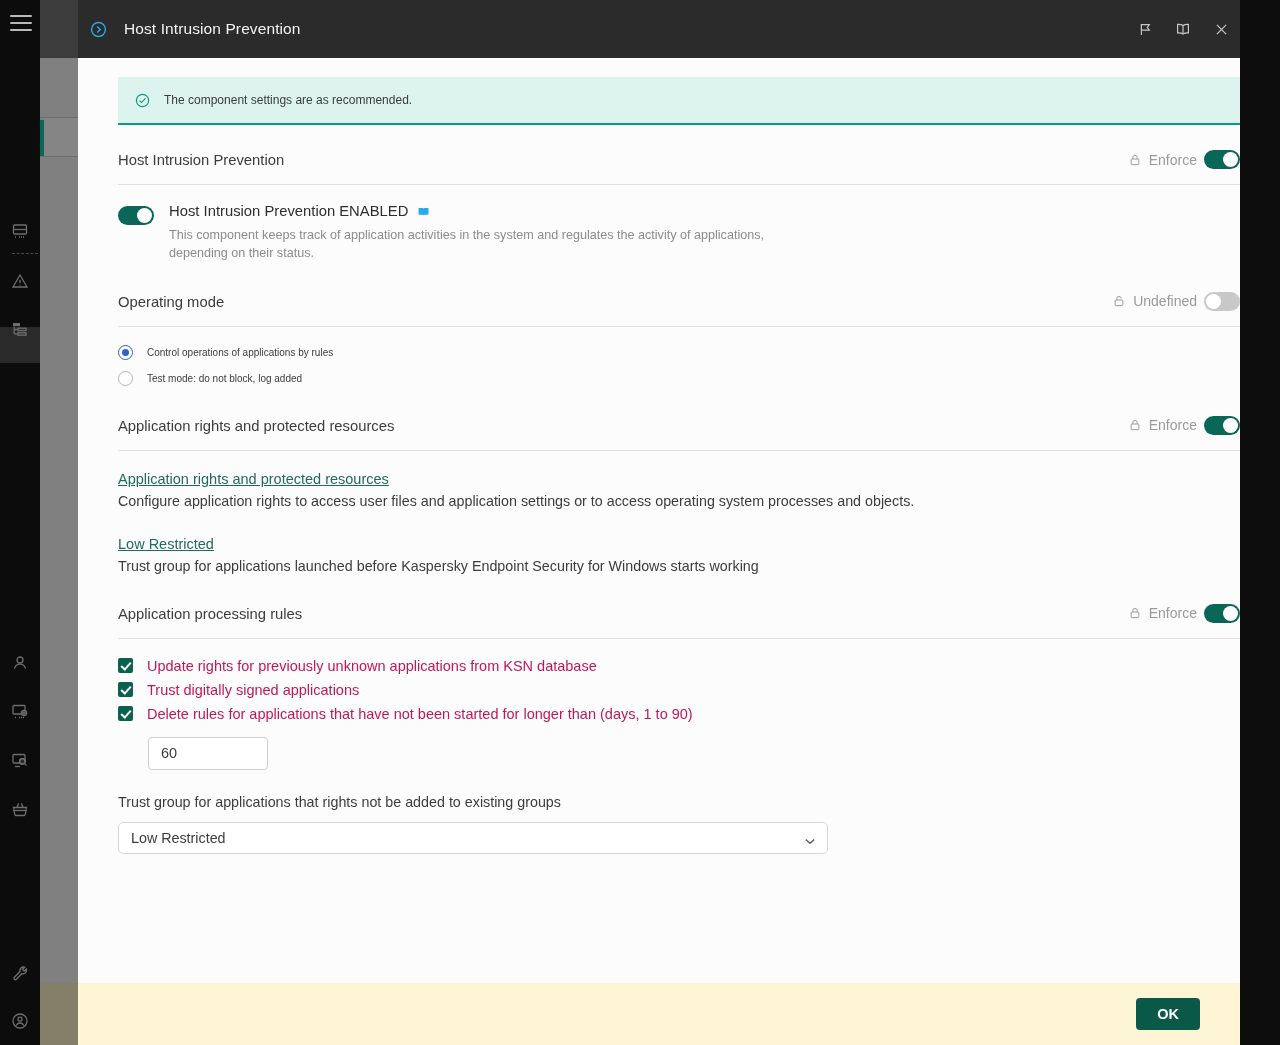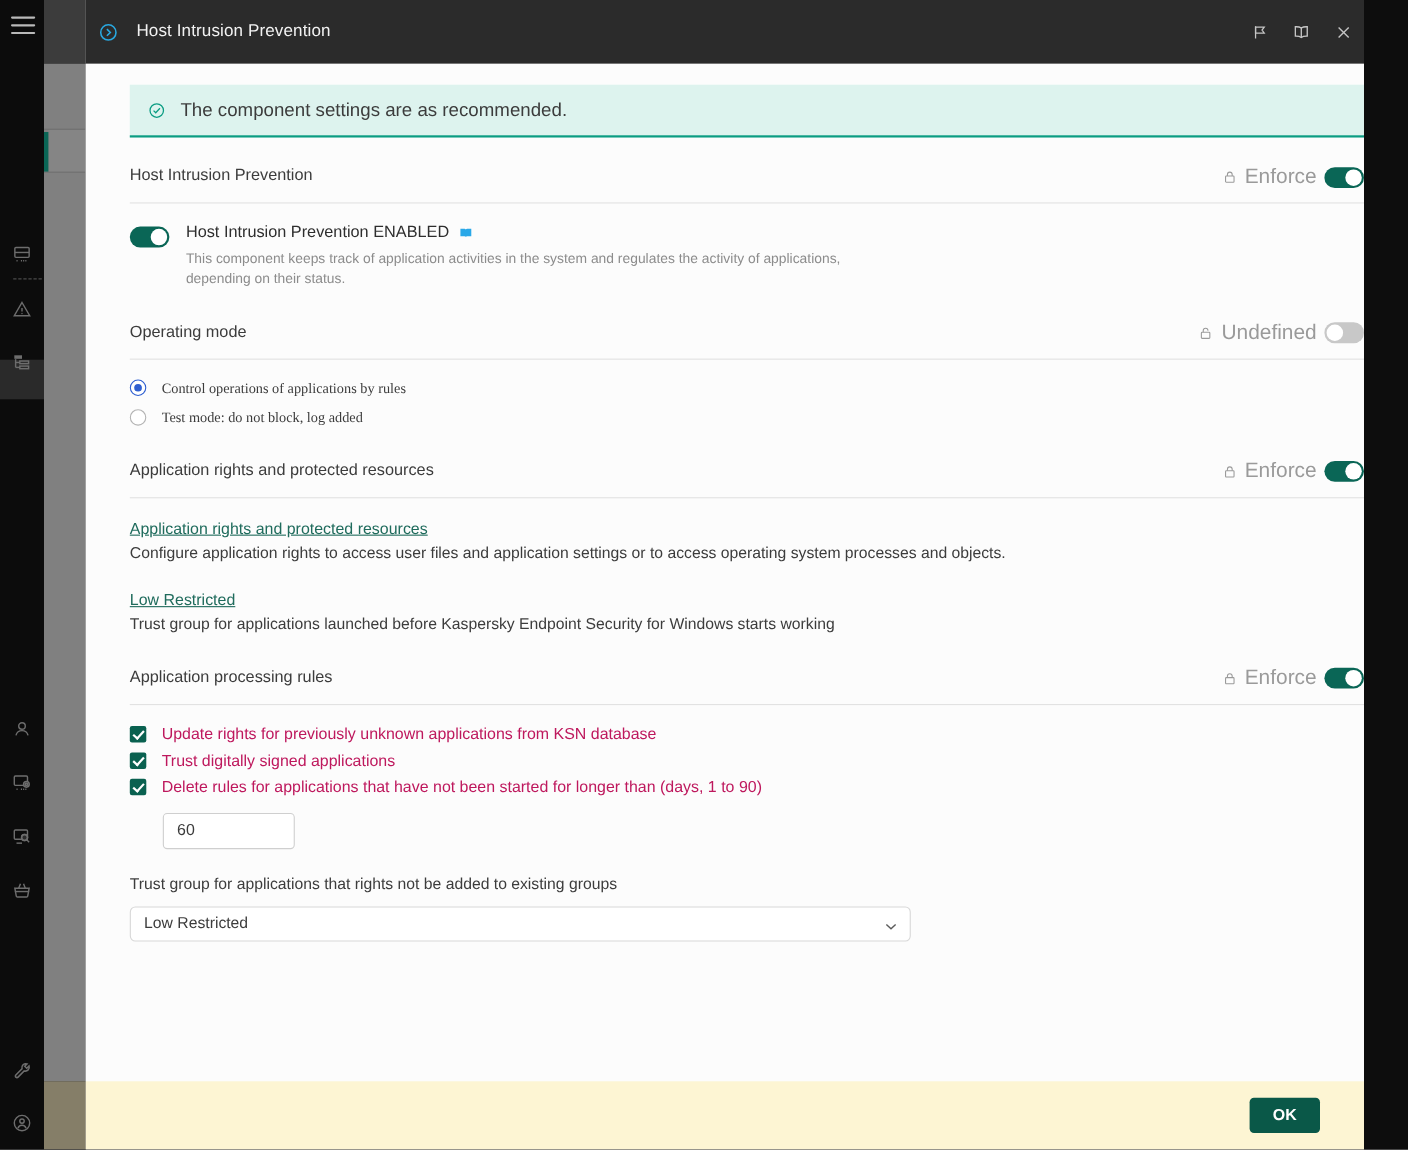--- a/index.html
+++ b/index.html
@@ -98,33 +98,33 @@
     position: absolute; left: 0; top: 58px; width: 1162px; height: 925px;
     background: #fcfcfc; overflow: hidden;
   }
   .inner { position: absolute; left: 40px; top: 0; width: 1122px; }
 
   .banner {
     margin-top: 19px; width: 1122px; height: 48px;
     background: #ddf3ee; border-bottom: 2px solid #0a9c82;
     display: flex; align-items: center; padding-left: 16px; gap: 13px;
   }
-  .banner-text { font-size: 17px; color: #3c3c3c; }
+  .banner-text { font-size: 12px; color: #3c3c3c; }
   .banner-icon { color: #0a9c82; display: flex; }
 
   .section-head {
     margin-top: 27px; width: 1122px; height: 33px;
     border-bottom: 1px solid #e2e2e2;
     display: flex; align-items: flex-start; justify-content: space-between;
   }
   .section-title { font-size: 14.8px; color: #3c3c3c; }
   .enforce {
     display: flex; align-items: center; gap: 7px; margin-top: -2px;
   }
-  .enforce-label { font-size: 19px; color: #9a9a9a; }
+  .enforce-label { font-size: 14px; color: #9a9a9a; }
   .lock-icon { color: #9a9a9a; display: flex; }
 
   .switch {
     width: 36px; height: 19px; border-radius: 10px; position: relative;
     background: #0a6656; cursor: pointer; flex: none;
   }
   .switch .knob {
     position: absolute; top: 2px; left: 19px; width: 15px; height: 15px;
     border-radius: 50%; background: #ffffff;
   }
@@ -142,21 +142,21 @@
   .radio-row { display: flex; align-items: center; gap: 14px; }
   .radio {
     width: 15px; height: 15px; border-radius: 50%; border: 1.6px solid #b4b4b4;
     background: #fff; position: relative; flex: none; cursor: pointer;
   }
   .radio.checked { border-color: #2f5fd0; }
   .radio.checked::after {
     content: ""; position: absolute; left: 3px; top: 3px;
     width: 7px; height: 7px; border-radius: 50%; background: #2f5fd0;
   }
-  .radio-label { font-size: 13px; color: #3c3c3c; font-family: Liberation Serif, serif; }
+  .radio-label { font-size: 10px; color: #3c3c3c; }
 
   .cbx-row { display: flex; align-items: center; gap: 14px; }
   .cbx {
     width: 15px; height: 15px; border-radius: 2px; background: #0a6150;
     position: relative; flex: none; cursor: pointer;
   }
   .cbx::after {
     content: ""; position: absolute; left: 4.5px; top: 1.8px;
     width: 4px; height: 8px; border: solid #fff; border-width: 0 2px 2px 0;
     transform: rotate(42deg);

